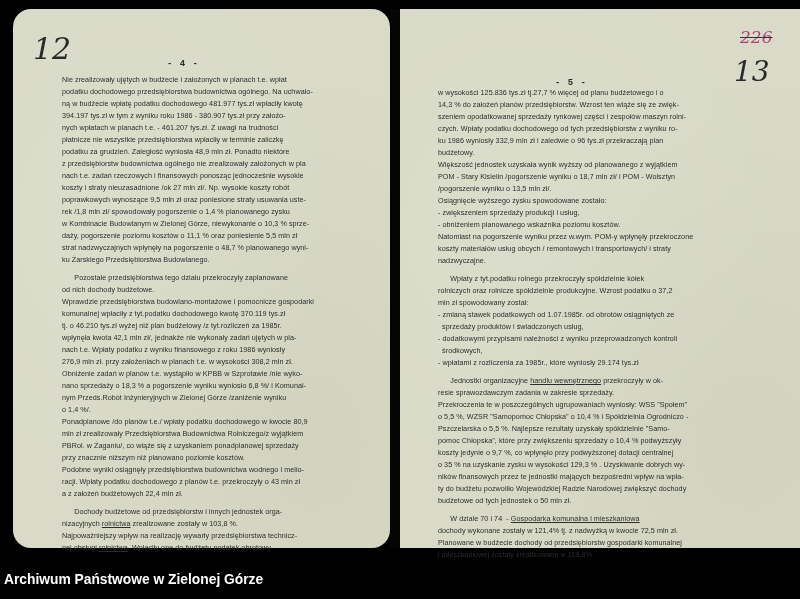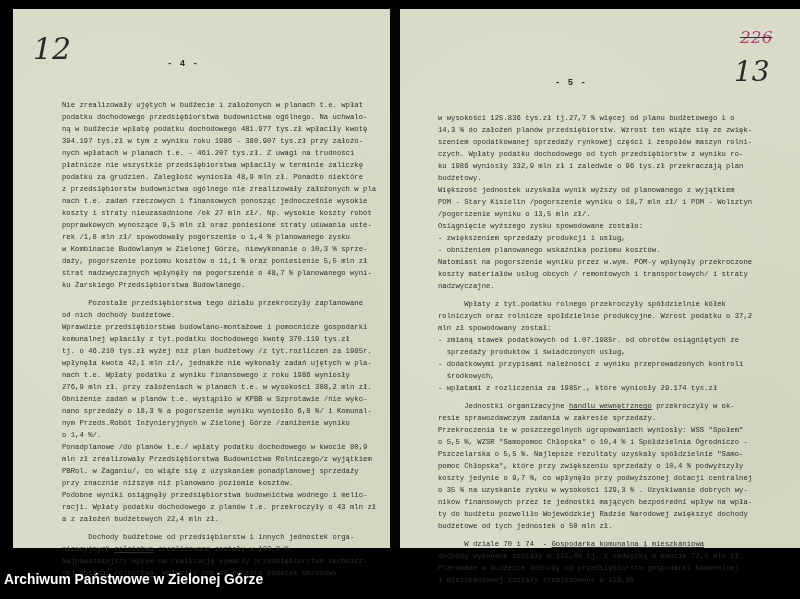--- a/index.html
+++ b/index.html
@@ -7,34 +7,34 @@
       width: 800px; height: 599px; background: #000000; position: relative; overflow: hidden;
       font-family: "Liberation Mono", "DejaVu Sans Mono", monospace;
     }
     .page {
       position: absolute; top: 9px; height: 539px;
       background: #d9dbc8;
       background-image: radial-gradient(ellipse at 30% 40%, rgba(255,255,255,0.08), rgba(0,0,0,0) 60%),
                         radial-gradient(ellipse at 80% 80%, rgba(120,120,90,0.08), rgba(0,0,0,0) 60%);
       box-sizing: border-box;
     }
-    .page.left { left: 13px; width: 377px; }
+    .page.left { left: 13px; width: 377px; border-radius: 18px; }
     .page.right { left: 400px; width: 438px; }
     .gutter { position: absolute; top: 9px; left: 390px; width: 10px; height: 539px; background: #050505; }
     .page-number {
       position: absolute; font-size: 9px; font-weight: bold; color: #2b2b2b; letter-spacing: 1px;
     }
     .handwritten {
       position: absolute; font-family: "DejaVu Serif", serif; font-style: italic; color: #2a2a2a;
       font-weight: normal;
     }
     .handwritten.red { color: #b0427a; }
     .text-block {
       position: absolute; color: #2c2c2c; font-size: 7.2px; line-height: 12px; white-space: pre;
-      font-family: Liberation Mono, monospace; letter-spacing: 0.05px; margin-top: 25px;
+      font-family: Liberation Sans, sans-serif; letter-spacing: 0.05px;
     }
     .text-block .line { display: block; height: 12px; }
     .text-block .line.gap { height: 6px; }
     .u { text-decoration: underline; text-align: center; }
     .footer {
       position: absolute; left: 4px; top: 570px; color: #ffffff;
       font-family: "Liberation Sans", sans-serif; font-weight: bold; font-size: 15px;
       transform: scaleX(0.92); transform-origin: left center;
     }
   </style>

